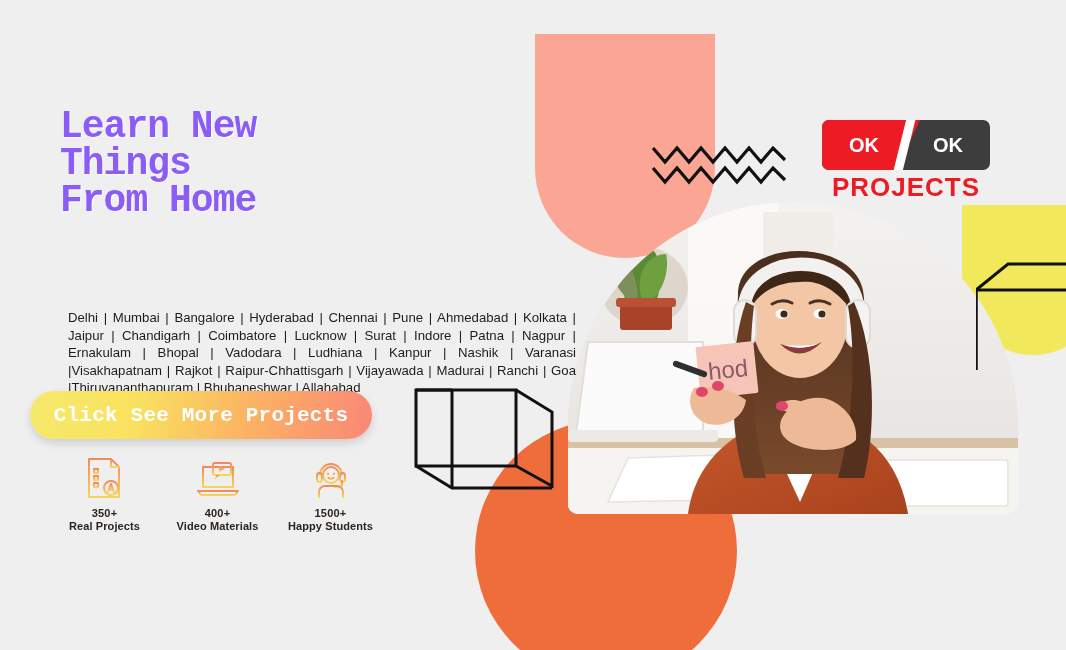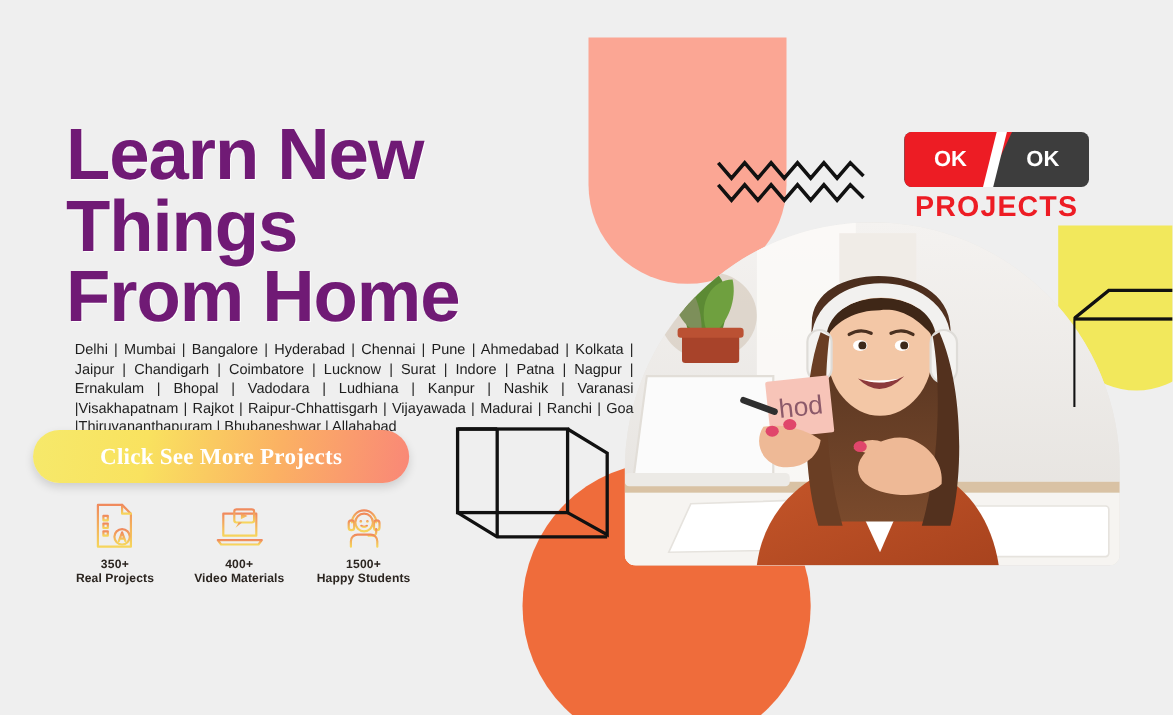--- a/index.html
+++ b/index.html
@@ -72,27 +72,28 @@
     background:#e8e6e3;
   }
   #photo svg{display:block;width:100%;height:100%;}
 
   
   #headline{
     position:absolute;
     left:60px;top:108px;
     z-index:5;
     margin:0;
-    font-size:66px;
+    font-size:38px;
     line-height:0.98;
     font-weight:bold;
     letter-spacing:-1px;
-    color:#701a75;
+    color:#8b5cf6;
     text-shadow:1px 1px 0 rgba(255,255,255,.85);
     white-space:pre-line;
+    font-family:Liberation Mono, monospace;
   }
 
   
   #city-list{
     position:absolute;
     left:52px;top:293px;
     width:508px;
     z-index:5;
     margin:16px;
     font-size:13.2px;
@@ -106,21 +107,21 @@
   
   #cta{
     position:absolute;
     left:30px;top:391px;
     width:342px;height:48px;
     border:none;
     border-radius:24px;
     background:linear-gradient(100deg,#f6e96b 0%,#f9e25f 30%,#fbb163 65%,#f98777 100%);
     box-shadow:0 4px 9px rgba(0,0,0,.14);
     color:#ffffff;
-    font-family:Liberation Serif, serif;
+    font-family:Liberation Mono, monospace;
     font-size:21px;
     font-weight:bold;
     letter-spacing:.2px;
     cursor:pointer;
     z-index:6;
     padding:0;
   }
 
   
   #stats{

